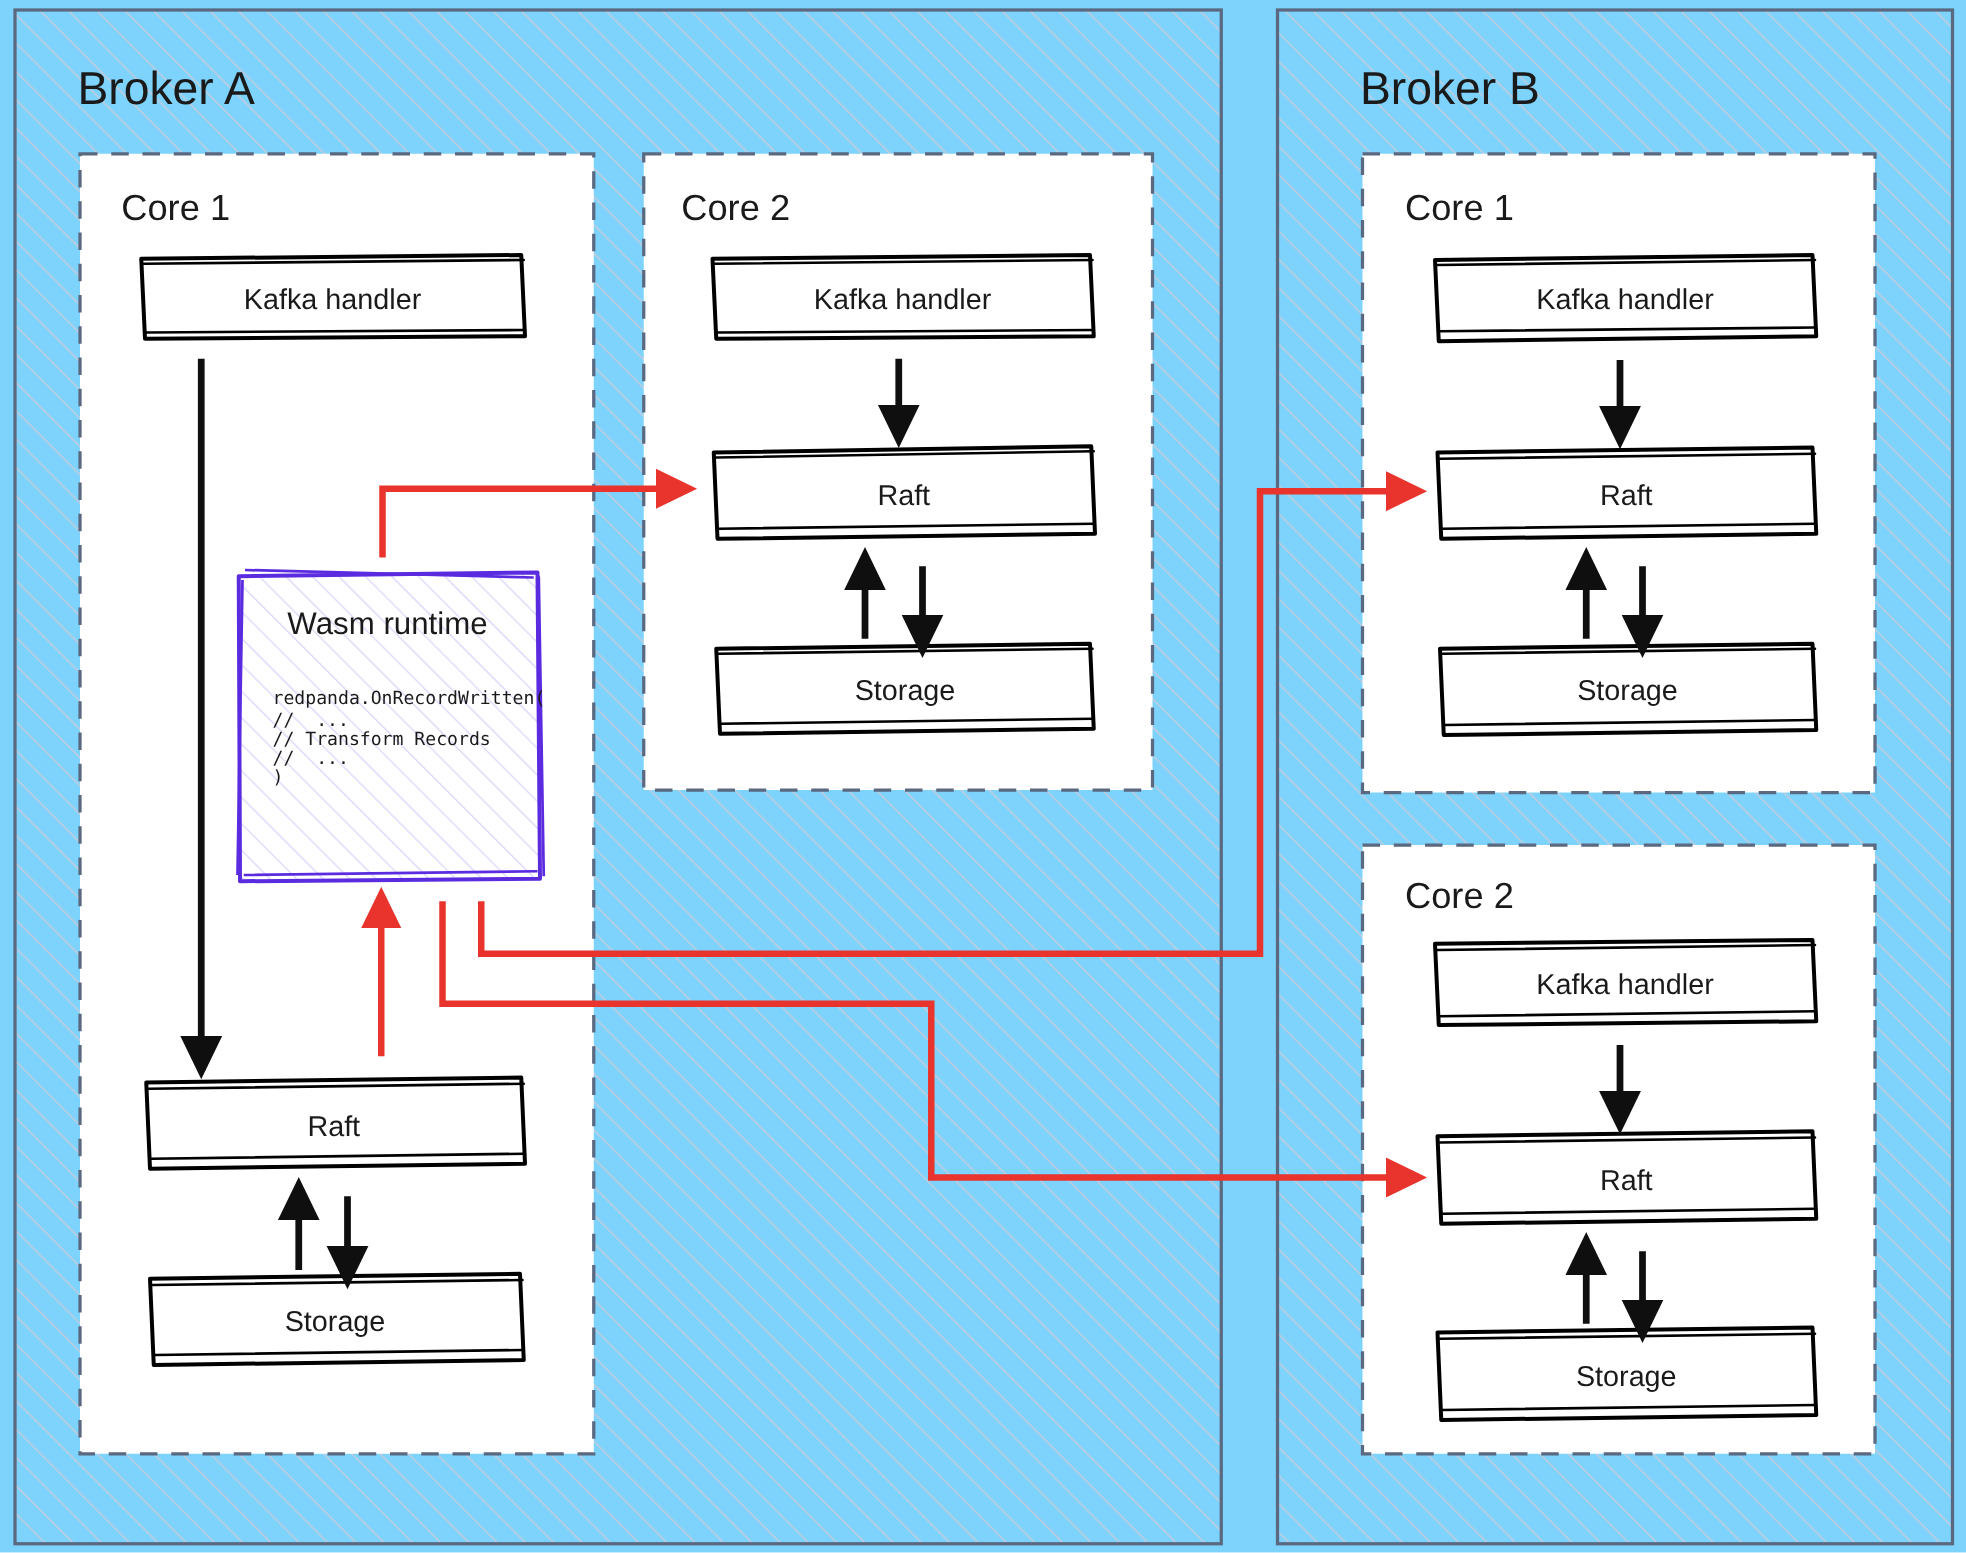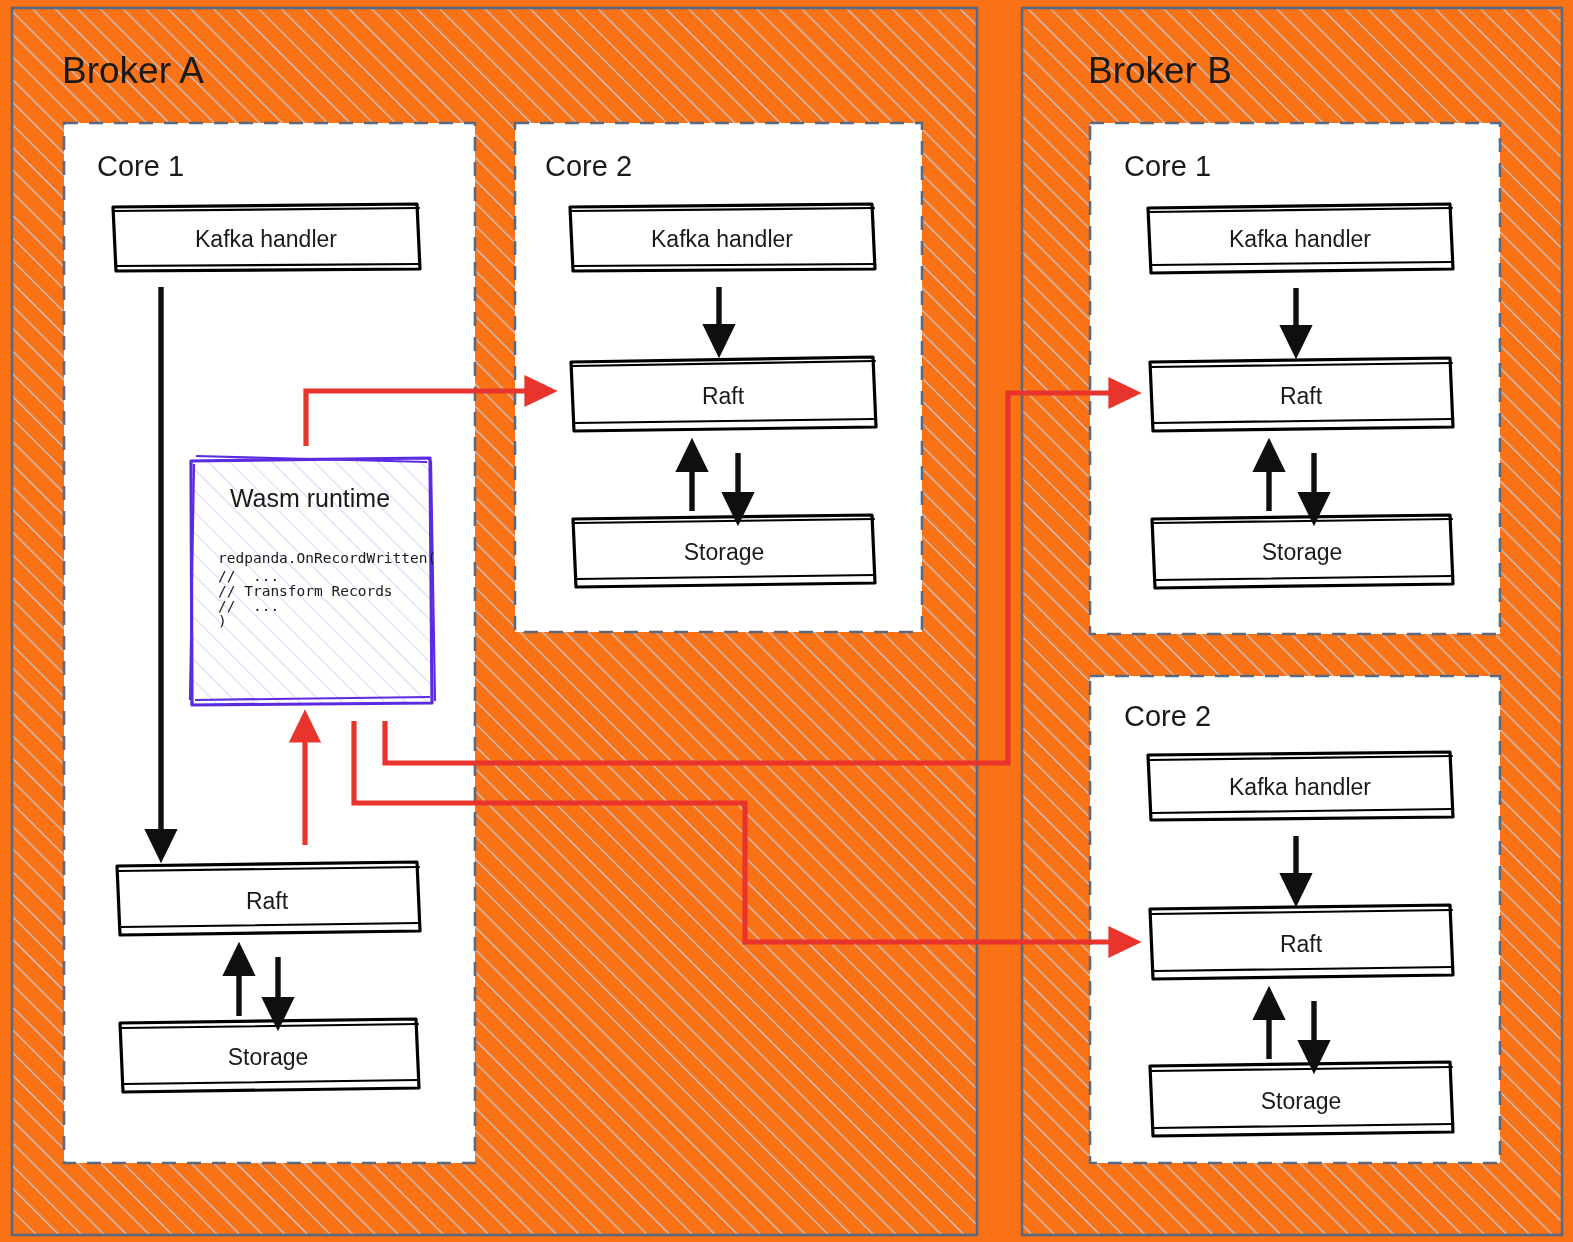--- a/index.html
+++ b/index.html
@@ -7,21 +7,21 @@
     padding: 0;
     background: #ffffff;
   }
   body {
     font-family: "Liberation Sans", sans-serif;
   }
   #diagram-root {
     position: relative;
     width: 1573px;
     height: 1242px;
-    background: #f97316;
+    background: #7dd3fc;
     overflow: hidden;
   }
   svg.diagram-svg {
     position: absolute;
     top: 0;
     left: 0;
     width: 1573px;
     height: 1242px;
   }
   .broker-title {

